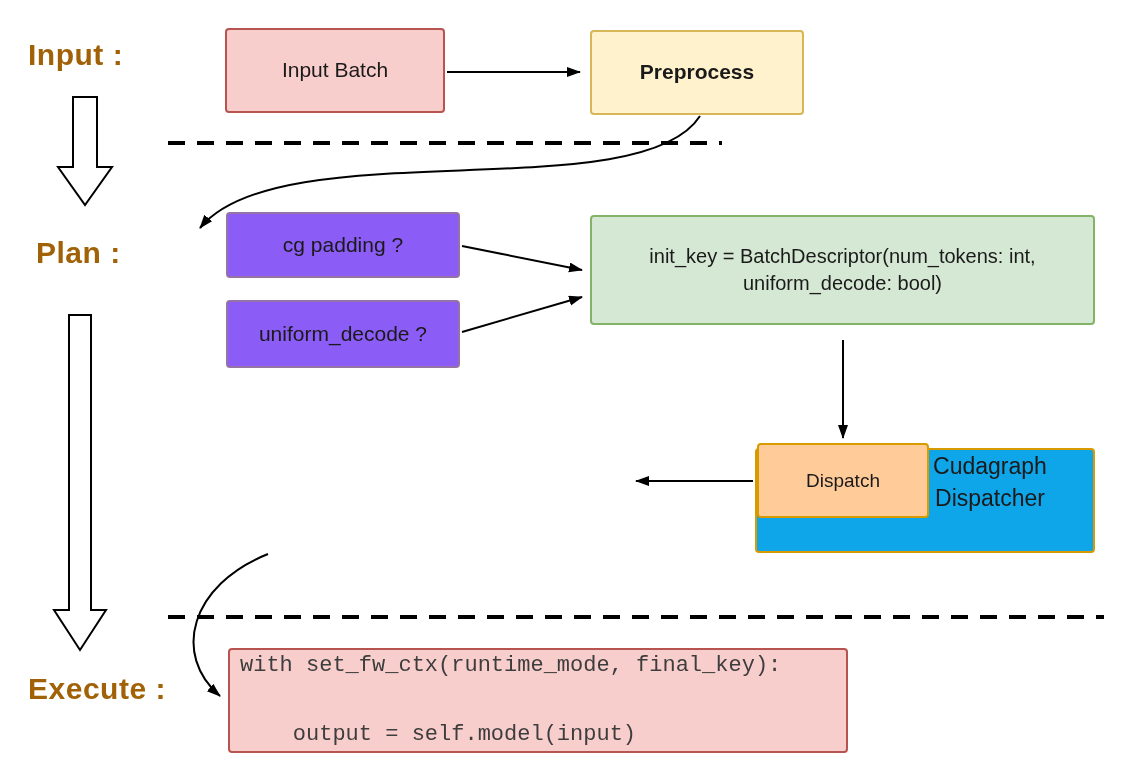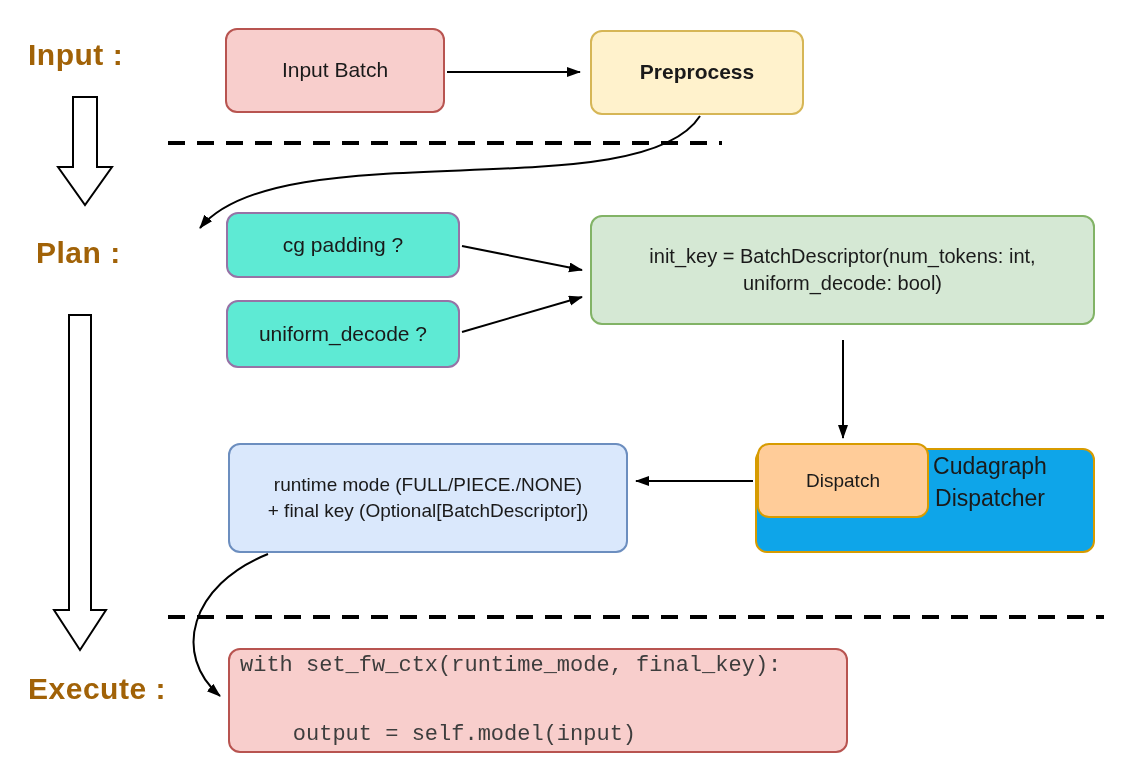--- a/index.html
+++ b/index.html
@@ -12,27 +12,27 @@
   }
   .arrows{position:absolute;left:0;top:0;z-index:1;}
   .stage-label{
     position:absolute;z-index:2;
     font-weight:bold;font-size:30px;color:#a16207;
     letter-spacing:0.5px;
   }
   .node{
     position:absolute;z-index:2;
     display:flex;flex-direction:column;align-items:center;justify-content:center;
-    border:2px solid #000;border-radius:12px;
+    border:2px solid #000;border-radius:4px;
     font-size:21px;color:#1a1a1a;text-align:center;line-height:1.35;
     box-sizing:border-box;
   }
   .node.red   {background:#f8cecc;border-color:#b85450;}
   .node.yellow{background:#fff2cc;border-color:#d6b656;font-weight:bold;}
-  .node.purple{background:#5eead4;border-color:#9673a6;}
+  .node.purple{background:#8b5cf6;border-color:#9673a6;}
   .node.green {background:#d5e8d4;border-color:#82b366;font-size:20px;}
   .node.blue  {background:#dae8fc;border-color:#6c8ebf;font-size:19px;}
   .node.orange-outer{background:#0ea5e9;border-color:#d79b00;align-items:flex-end;justify-content:flex-start;padding-right:18px;font-size:23px;}
   .node.orange-inner{background:#ffcc99;border-color:#d79b00;font-size:19px;}
   .node.code{
     background:#f8cecc;border-color:#b85450;
     align-items:flex-start;justify-content:space-between;
     font-family:"Liberation Mono","DejaVu Sans Mono",monospace;
     font-size:22px;color:#3d3d3d;text-align:left;
     padding-left:10px;line-height:1.45;
@@ -96,23 +96,19 @@
     <span class="outer-label">
       <span>Cudagraph</span><br>
       <span>Dispatcher</span>
     </span>
   </div>
 
   <div class="node orange-inner" style="left:757px;top:443px;width:172px;height:75px">
     <span>Dispatch</span>
   </div>
 
-  <div class="node blue" style="left:228px;top:443px;width:400px;height:110px">
-    <span>runtime mode (FULL/PIECE./NONE)</span>
-    <span>+ final key (Optional[BatchDescriptor])</span>
-  </div>
 
   <div class="node code" style="left:228px;top:648px;width:620px;height:105px">
     <span class="code-line">with set_fw_ctx(runtime_mode, final_key):</span>
     <span class="code-line">    output = self.model(input)</span>
   </div>
 
 </div>
 
 </body></html>

